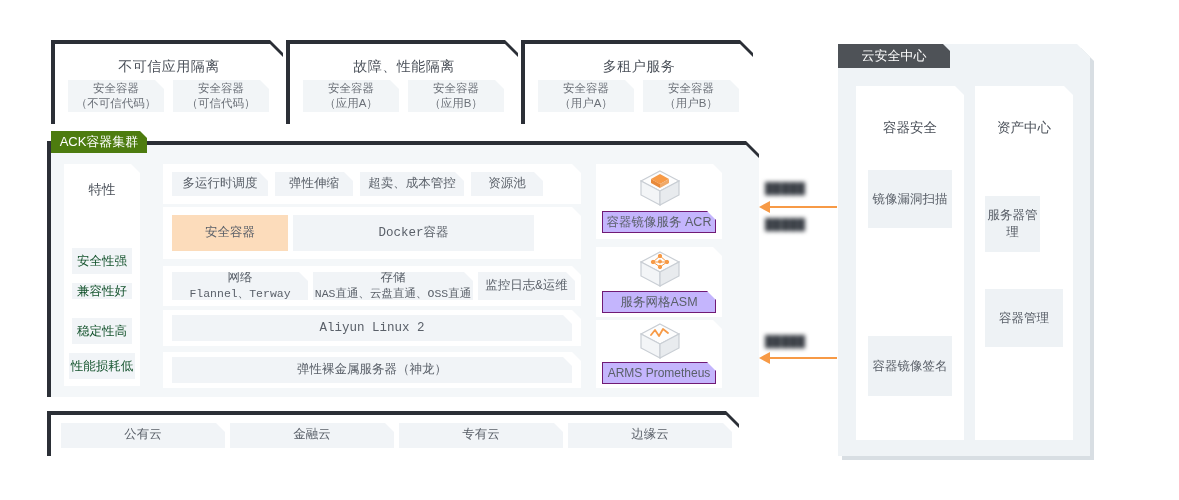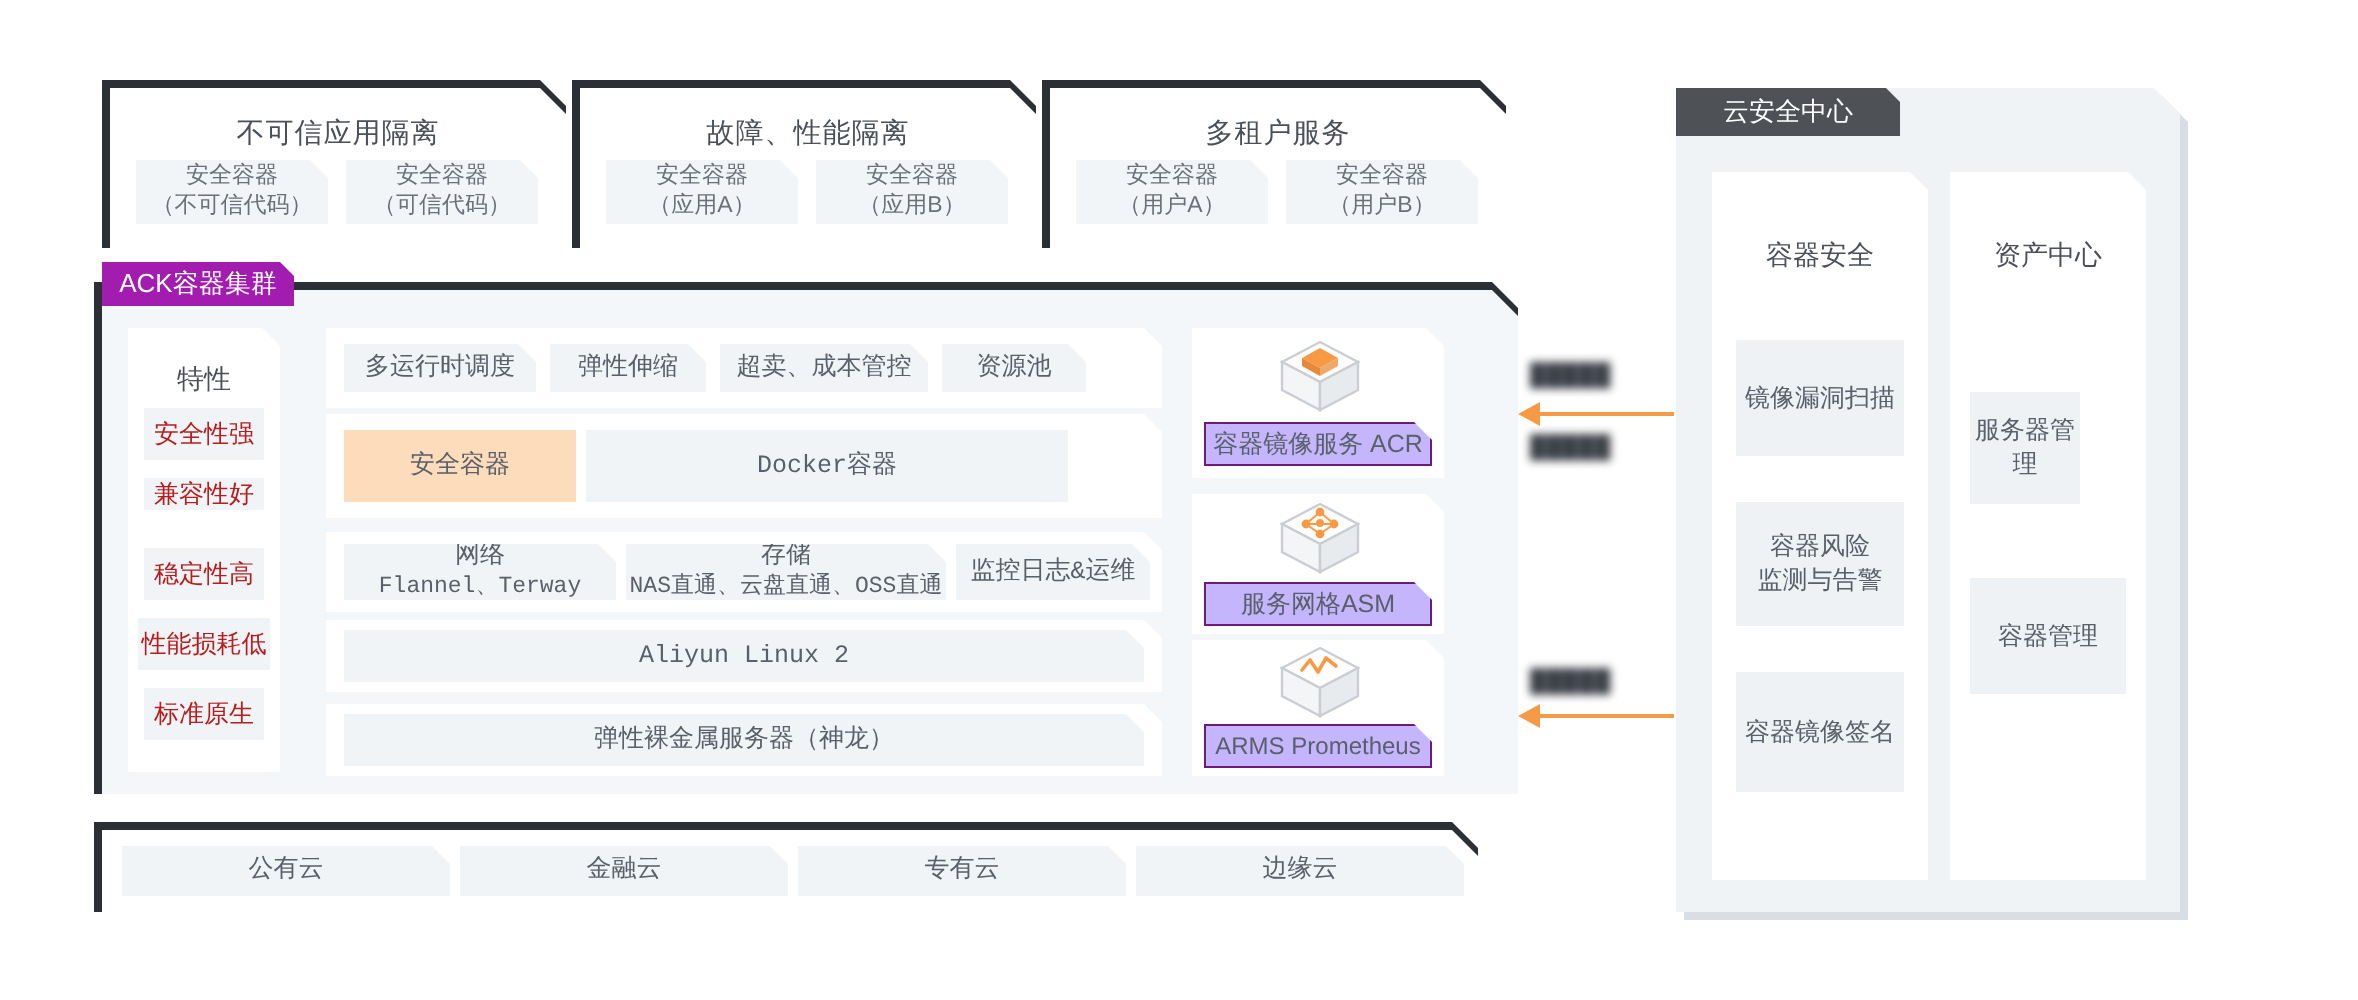--- a/index.html
+++ b/index.html
@@ -32,32 +32,32 @@
   .chip{
     position:absolute;background:#f2f5f7;color:#6b7078;
     font-size:11.5px;line-height:15px;text-align:center;
     display:flex;align-items:center;justify-content:center;
   }
 
   
   #ack-panel-shadow{background:#2b2f36;}
   #ack-panel{background:#f4f7f9;}
   .ack-tab{
-    position:absolute;background:#a21caf;color:#ffffff;
+    position:absolute;background:#4d7c0f;color:#ffffff;
     font-size:13px;display:flex;align-items:center;justify-content:center;
     -webkit-clip-path:polygon(0 0, calc(100% - 7px) 0, 100% 7px, 100% 100%, 0 100%);
     clip-path:polygon(0 0, calc(100% - 7px) 0, 100% 7px, 100% 100%, 0 100%);
   }
   .feat-col{position:absolute;background:#ffffff;}
   .feat-head{
     position:absolute;left:0;right:0;text-align:center;font-size:13.5px;color:#4a5059;
   }
   .feat-item{
-    position:absolute;background:#f1f4f7;color:#b91c1c;font-size:12.5px;
-    display:flex;align-items:center;justify-content:center;
+    position:absolute;background:#f1f4f7;color:#14532d;font-size:12.5px;
+    display:flex;align-items:center;justify-content:center;margin-top:44px;
   }
   .row-card{position:absolute;background:#ffffff;}
   .cell{
     position:absolute;background:#f1f4f7;color:#5a6069;font-size:12.5px;
     display:flex;align-items:center;justify-content:center;text-align:center;
     line-height:15px;
     font-family:Liberation Mono, monospace;
   }
   .cell.accent{background:#fcdcbb;color:#5a6069;}
   .cell .sub{display:block;font-size:11.5px;}
@@ -267,24 +267,20 @@
   <div class="fold" id="csc-panel" style="left:838px;top:44px;width:252px;height:412px;"></div>
   <div class="csc-tab" style="left:838px;top:44px;width:112px;height:24px;">
     <span>云安全中心</span>
   </div>
 
   <div class="csc-col fold-sm" style="left:856px;top:86px;width:108px;height:354px;">
     <div class="csc-col-title" style="top:33px;">容器安全</div>
     <div class="csc-item" style="left:12px;top:84px;width:84px;height:58px;">
       <span>镜像漏洞扫描</span>
     </div>
-    <div class="csc-item" style="left:12px;top:165px;width:84px;height:62px;white-space:pre-line;">
-      <span>容器风险
-监测与告警</span>
-    </div>
     <div class="csc-item" style="left:12px;top:250px;width:84px;height:60px;">
       <span>容器镜像签名</span>
     </div>
   </div>
 
   <div class="csc-col fold-sm" style="left:975px;top:86px;width:98px;height:354px;">
     <div class="csc-col-title" style="top:33px;">资产中心</div>
     <div class="csc-item" style="left:10px;top:110px;width:55px;height:56px;">
       <span>服务器管理</span>
     </div>

